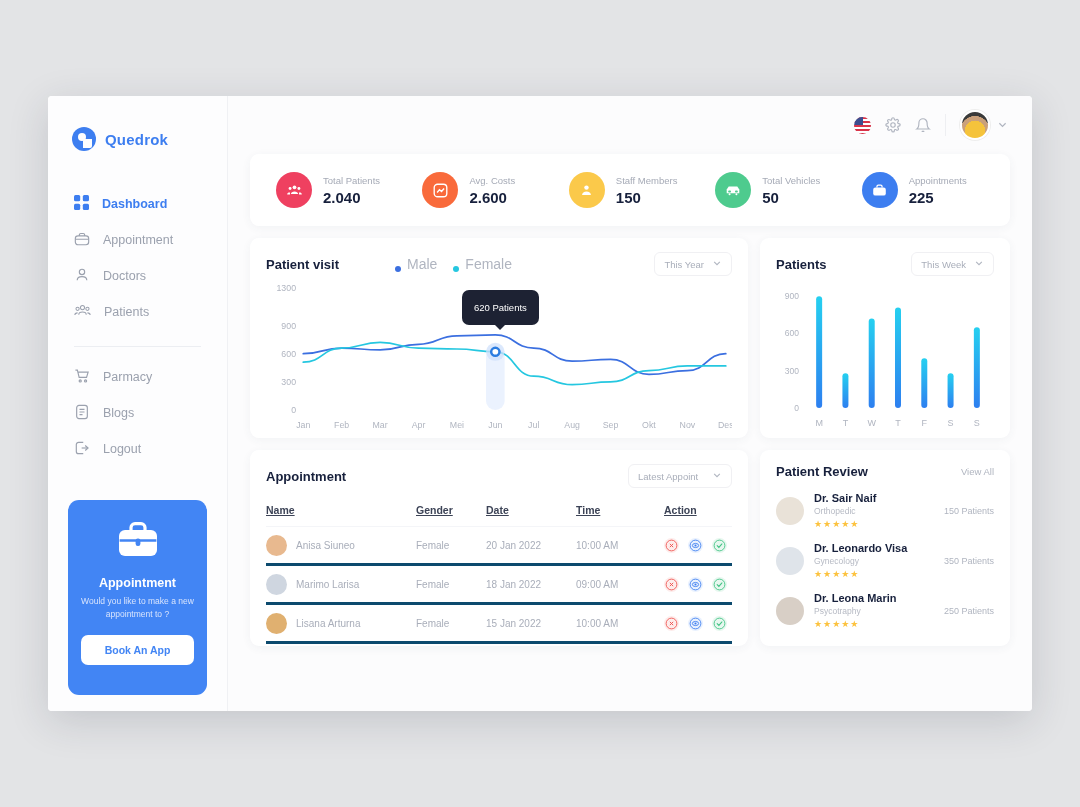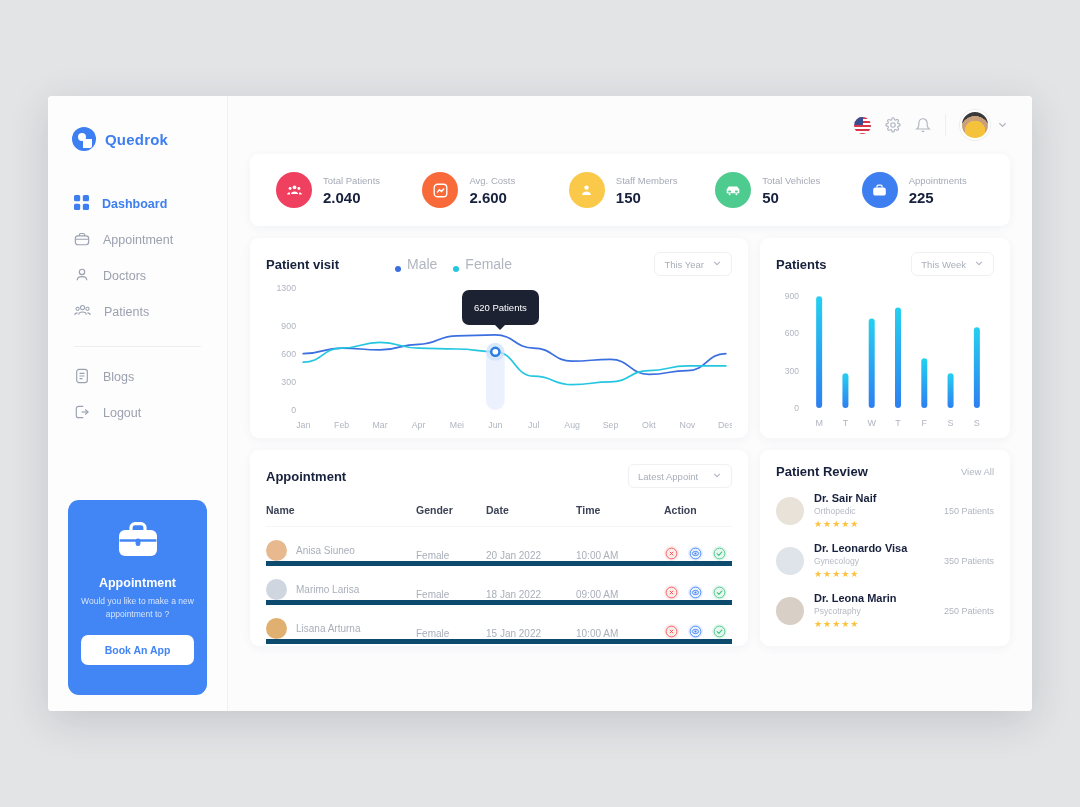--- a/index.html
+++ b/index.html
@@ -140,22 +140,22 @@
     border-left: 6px solid transparent; border-right: 6px solid transparent;
     border-top: 6px solid #1d2233;
   }
 
   
   .appt-card { flex: 1 1 auto; padding: 14px 16px 8px 16px; height: 196px; }
   .review-card { width: 250px; flex: 0 0 250px; padding: 14px 16px 8px 16px; height: 196px; }
 
   .thead, .trow { display: flex; align-items: center; }
   .thead { margin-top: 16px; padding-bottom: 10px; border-bottom: 1px solid #f4f5f8; }
-  .th { font-size: 10.5px; color: #3c4356; font-weight: bold; }
-  .trow { height: 39px; border-bottom: 5px solid #0c4a6e; align-items: flex-end; }
+  .th { font-size: 10.5px; color: #3c4356; font-weight: bold; text-decoration: underline; }
+  .trow { height: 39px; border-bottom: 3px solid #0c4a6e; }
   .td { font-size: 10px; color: #a9aeba; }
   .c-name { flex: 0 0 150px; display: flex; align-items: center; gap: 9px; }
   .c-gender { flex: 0 0 70px; }
   .c-date { flex: 0 0 90px; }
   .c-time { flex: 0 0 88px; }
   .c-action { flex: 1; display: flex; gap: 9px; }
   .pavatar { width: 21px; height: 21px; border-radius: 50%; flex: 0 0 21px; }
   .act { width: 15px; height: 15px; border-radius: 50%; display:flex; align-items:center; justify-content:center; cursor:pointer; }
 
   .view-all { margin-left: auto; font-size: 9.5px; color: #b0b5c0; cursor: pointer; }
@@ -219,20 +219,30 @@
               <path d="M19 13.8c0-1.7-1.4-2.6-3.2-2.6"></path>
             </svg>
         </span>
         <span>Patients</span>
       </div>
     </nav>
 
     <div class="nav-divider"></div>
 
     <nav>
+      <div class="nav-item">
+        <span>
+          <svg width="16" height="16" viewBox="0 0 18 18" fill="none" stroke="#9ba1ae" stroke-width="1.3">
+              <path d="M1.6 2.4h2.2l2 8.1h8.3l1.8-5.9H5"></path>
+              <circle cx="7" cy="14.6" r="1.2"></circle>
+              <circle cx="13" cy="14.6" r="1.2"></circle>
+            </svg>
+        </span>
+        <span>Parmacy</span>
+      </div>
       <div class="nav-item">
         <span>
           <svg width="16" height="16" viewBox="0 0 18 18" fill="none" stroke="#9ba1ae" stroke-width="1.3">
               <rect x="3" y="1.6" width="12" height="14.8" rx="2.6"></rect>
               <path d="M6.2 6h5.6M6.2 9h5.6M6.2 12h3.4"></path>
             </svg>
         </span>
         <span>Blogs</span>
       </div>
       <div class="nav-item">

